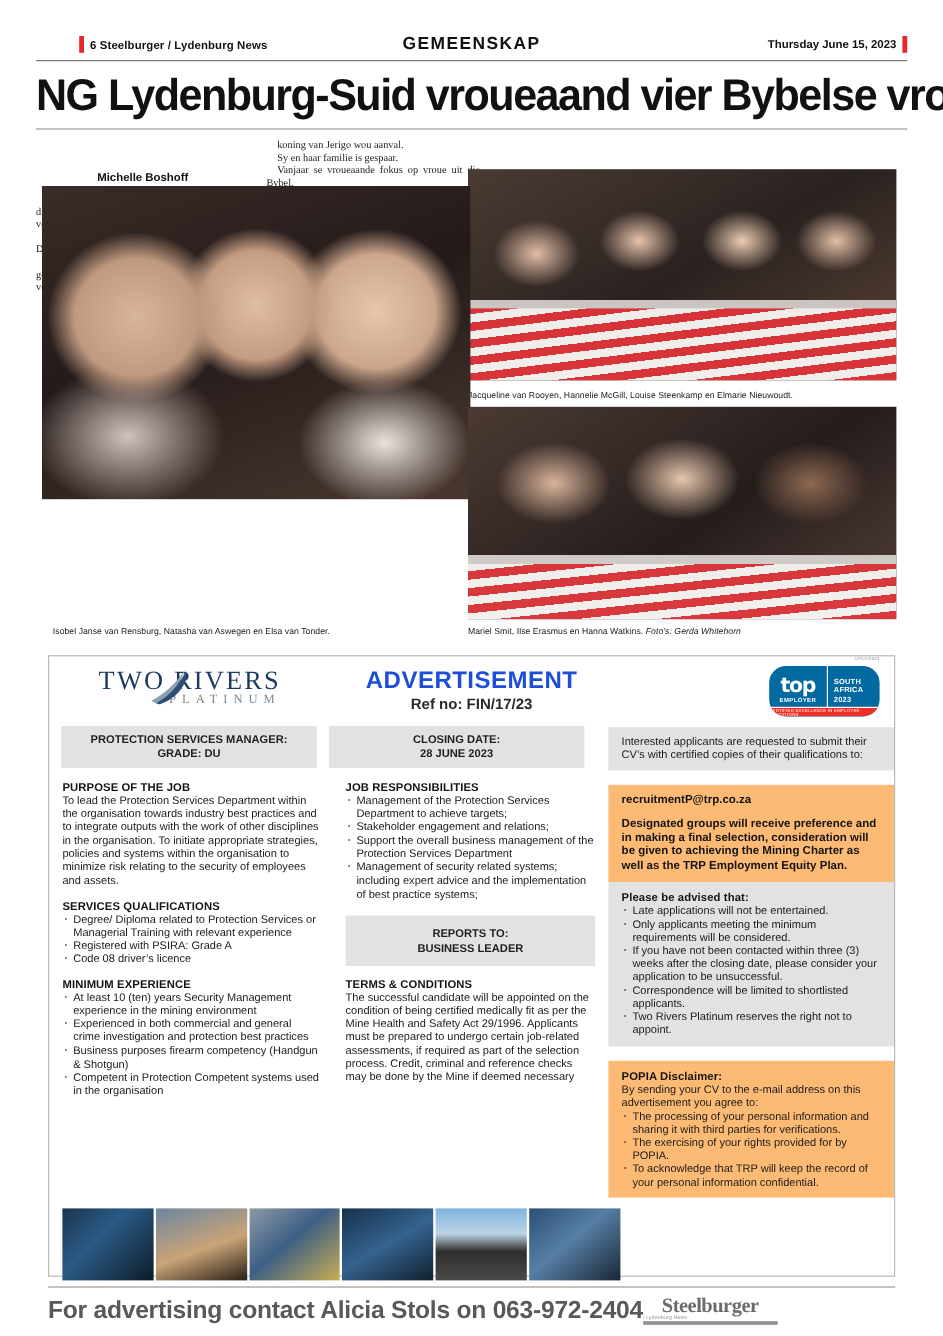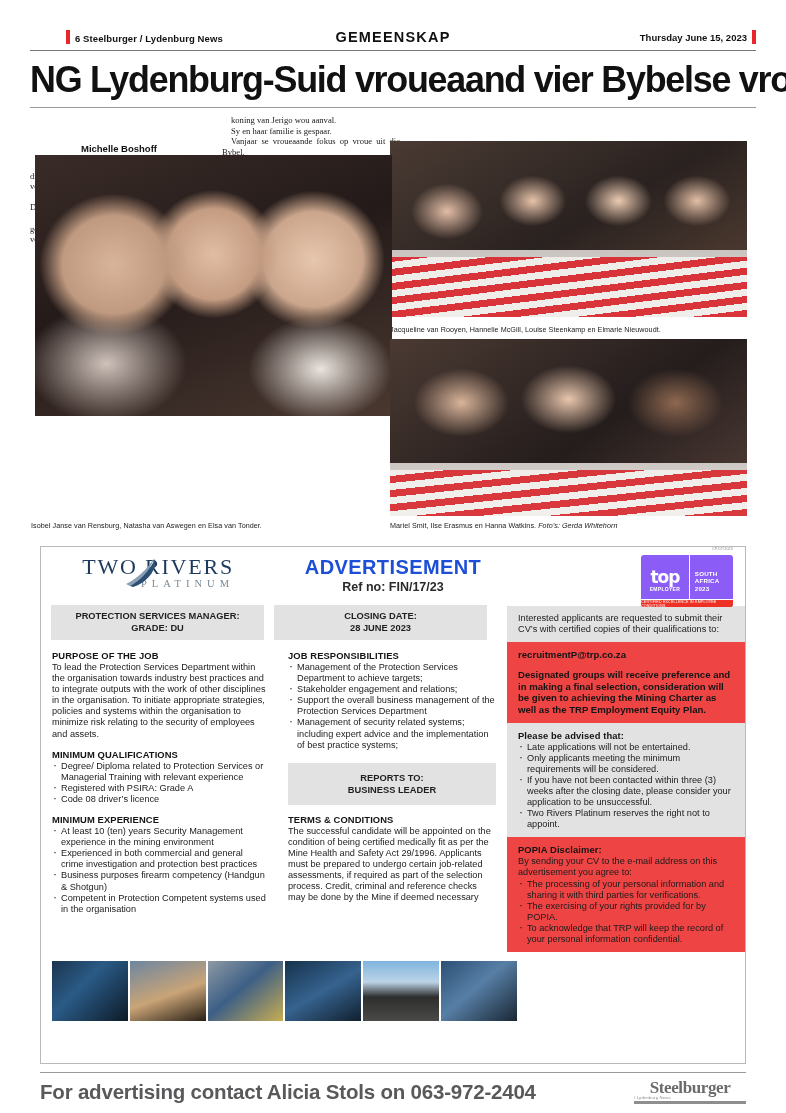--- a/index.html
+++ b/index.html
@@ -75,22 +75,22 @@
   .ad-head{position:relative;height:58px;display:flex;align-items:center;}
   .logo{position:absolute;left:3px;top:8px;width:190px;text-align:right;}
   .logo .l1{font-family:"Liberation Serif",serif;font-size:22px;letter-spacing:1.8px;color:#1d3a5c;
     line-height:24px;white-space:nowrap;}
   .logo .l2{font-family:"Liberation Serif",serif;font-size:10.5px;letter-spacing:5px;color:#7b8a95;
     margin-top:-1px;}
   .swoosh{position:absolute;left:80px;top:2px;width:34px;height:30px;}
   .ad-title{position:absolute;left:0;right:0;text-align:center;top:9px;}
   .ad-title .t1{font-size:20px;font-weight:bold;color:#1d4ed8;letter-spacing:.4px;}
   .ad-title .t2{font-size:12.5px;font-weight:bold;color:#2a2a2a;margin-top:1px;}
-  .badge{position:absolute;right:12px;top:8px;width:92px;height:52px;background:#8b5cf6;
-    border-radius:3px;display:flex;color:#fff;overflow:hidden;}
+  .badge{position:absolute;right:12px;top:8px;width:92px;height:42px;background:#0369a1;
+    border-radius:14px;display:flex;color:#fff;overflow:hidden;}
   .badge .bl{width:52%;position:relative;display:flex;flex-direction:column;
     align-items:center;justify-content:center;border-right:1.5px solid #fff;}
   .badge .top-word{font-size:17px;font-weight:bold;line-height:15px;letter-spacing:-1px;
     font-family:"DejaVu Sans",sans-serif;}
   .badge .emp{font-size:5px;font-weight:bold;letter-spacing:.3px;margin-top:1px;}
   .badge .br{flex:1;display:flex;flex-direction:column;justify-content:center;padding-left:5px;}
   .badge .br div{font-size:6.2px;font-weight:bold;line-height:7.4px;letter-spacing:.2px;}
   .badge-foot{position:absolute;left:0;right:0;bottom:0;height:7px;background:#ee3124;
     border-top:1px solid #fff;color:#fff;font-size:3.6px;display:flex;align-items:center;
     justify-content:center;letter-spacing:.2px;}
@@ -108,37 +108,37 @@
   h4.sec{font-size:9.4px;font-weight:bold;color:#141414;margin:0 0 1px 0;letter-spacing:.1px;}
   p.body{font-size:9.2px;line-height:11.1px;margin:0;color:#1b1b1b;}
   ul.bl{margin:0;padding:0;list-style:none;}
   ul.bl li{font-size:9.2px;line-height:11.1px;color:#1b1b1b;padding-left:9px;position:relative;}
   ul.bl li:before{content:"\00b7";position:absolute;left:1px;top:-1px;font-size:12px;color:#1b1b1b;}
   .gap{height:9px;}
   .reports{background:#e2e2e2;text-align:center;padding:9px 4px;margin-top:12px;
     font-size:9.3px;font-weight:bold;color:#1f1f1f;line-height:12px;}
 
   .panel{background:#e2e2e2;padding:7px 11px;}
-  .panel-w{background:#ef4444;padding:7px 11px;}
+  .panel-w{background:#fdba74;padding:7px 11px;margin-top:12px;}
   .email{font-size:9.6px;font-weight:bold;color:#141414;}
   .bold-blk{font-size:9.6px;font-weight:bold;line-height:11.6px;color:#141414;margin:0;}
 
   .stripimg{display:flex;gap:2px;margin:9px 11px 0 11px;height:60px;}
   .stripimg div{flex:1;}
   .s1{background:linear-gradient(135deg,#1b3550 0%,#2a5b86 40%,#0d1b28 100%);}
   .s2{background:linear-gradient(160deg,#6d86a0 0%,#c9a477 55%,#2a2016 100%);}
   .s3{background:linear-gradient(140deg,#8e9aa4 0%,#3d5f86 45%,#c8ad52 100%);}
   .s4{background:linear-gradient(150deg,#16324c 0%,#36638f 50%,#11202e 100%);}
   .s5{background:linear-gradient(180deg,#7fb4de 0%,#bcd4e6 35%,#2e2e2e 60%,#4a4a48 100%);}
   .s6{background:linear-gradient(140deg,#2c4f74 0%,#577fa6 45%,#1a2734 100%);}
 
   
   .foot-rule{position:absolute;left:40px;right:40px;top:1046px;border-top:1px solid #9a9a9a;}
   .footer{position:absolute;left:40px;right:40px;top:1053px;display:flex;align-items:center;
-    justify-content:space-between;}
+    }
   .foot-text{font-size:20.5px;font-weight:bold;color:#59595b;letter-spacing:-.2px;}
   .foot-logo{width:112px;text-align:center;}
   .foot-logo .fl1{font-family:"Liberation Serif",serif;font-size:17px;font-weight:bold;
     color:#6b6b6d;letter-spacing:-.4px;line-height:18px;}
   .foot-logo .fl2{font-size:4.2px;color:#8a8a8c;letter-spacing:.2px;margin-top:-2px;text-align:left;}
   .foot-logo .bar{height:3px;background:#8e8e90;margin-top:1px;}
 </style>
 </head>
 <body>
 
@@ -180,21 +180,21 @@
       <div class="stripes"></div>
     </div>
     <div class="cap" style="left:360px;top:76px;">Jacqueline van Rooyen, Hannelie McGill, Louise Steenkamp en Elmarie Nieuwoudt.</div>
 
     <div class="photo ph-a" style="left:5px;top:-94px;width:357px;height:261px;"></div>
 
     <div class="photo ph-c" style="left:360px;top:90px;width:357px;height:177px;">
       <div class="stripes"></div>
     </div>
 
-    <div class="cap" style="left:1px;top:272px;">Isobel Janse van Rensburg, Natasha van Aswegen en Elsa van Tonder.</div>
+    <div class="cap" style="left:14px;top:272px;">Isobel Janse van Rensburg, Natasha van Aswegen en Elsa van Tonder.</div>
     <div class="cap" style="left:360px;top:272px;">
       <span>Mariel Smit, Ilse Erasmus en Hanna Watkins.</span>
       <b>Foto’s: Gerda Whitehorn</b>
     </div>
   </div>
 
   <div class="ad">
 
     <div class="ad-head">
       <div class="logo">
@@ -235,21 +235,21 @@
       </div>
       <div style="width:238px;"></div>
     </div>
 
     <div class="ad-cols">
 
       <div class="adcol c1">
         <h4 class="sec">PURPOSE OF THE JOB</h4>
         <p class="body">To lead the Protection Services Department within the organisation towards industry best practices and to integrate outputs with the work of other disciplines in the organisation. To initiate appropriate strategies, policies and systems within the organisation to minimize risk relating to the security of employees and assets.</p>
         <div class="gap"></div>
-        <h4 class="sec">MINIMUM QUALIFICATIONS</h4>
+        <h4 class="sec">SERVICES QUALIFICATIONS</h4>
         <ul class="bl">
           <li>Degree/ Diploma related to Protection Services or Managerial Training with relevant experience</li>
           <li>Registered with PSIRA: Grade A</li>
           <li>Code 08 driver’s licence</li>
         </ul>
         <div class="gap"></div>
         <h4 class="sec">MINIMUM EXPERIENCE</h4>
         <ul class="bl">
           <li>At least 10 (ten) years Security Management experience in the mining environment</li>
           <li>Experienced in both commercial and general crime investigation and protection best practices</li>
@@ -283,20 +283,21 @@
           <div class="email">recruitmentP@trp.co.za</div>
           <div class="gap"></div>
           <p class="bold-blk">Designated groups will receive preference and in making a final selection, consideration will be given to achieving the Mining Charter as well as the TRP Employment Equity Plan.</p>
         </div>
         <div class="panel">
           <h4 class="sec">Please be advised that:</h4>
           <ul class="bl">
             <li>Late applications will not be entertained.</li>
             <li>Only applicants meeting the minimum requirements will be considered.</li>
             <li>If you have not been contacted within three (3) weeks after the closing date, please consider your application to be unsuccessful.</li>
+            <li>Correspondence will be limited to shortlisted applicants.</li>
             <li>Two Rivers Platinum reserves the right not to appoint.</li>
           </ul>
         </div>
         <div class="panel-w">
           <h4 class="sec">POPIA Disclaimer:</h4>
           <p class="body">By sending your CV to the e-mail address on this advertisement you agree to:</p>
           <ul class="bl">
             <li>The processing of your personal information and sharing it with third parties for verifications.</li>
             <li>The exercising of your rights provided for by POPIA.</li>
             <li>To acknowledge that TRP will keep the record of your personal information confidential.</li>

